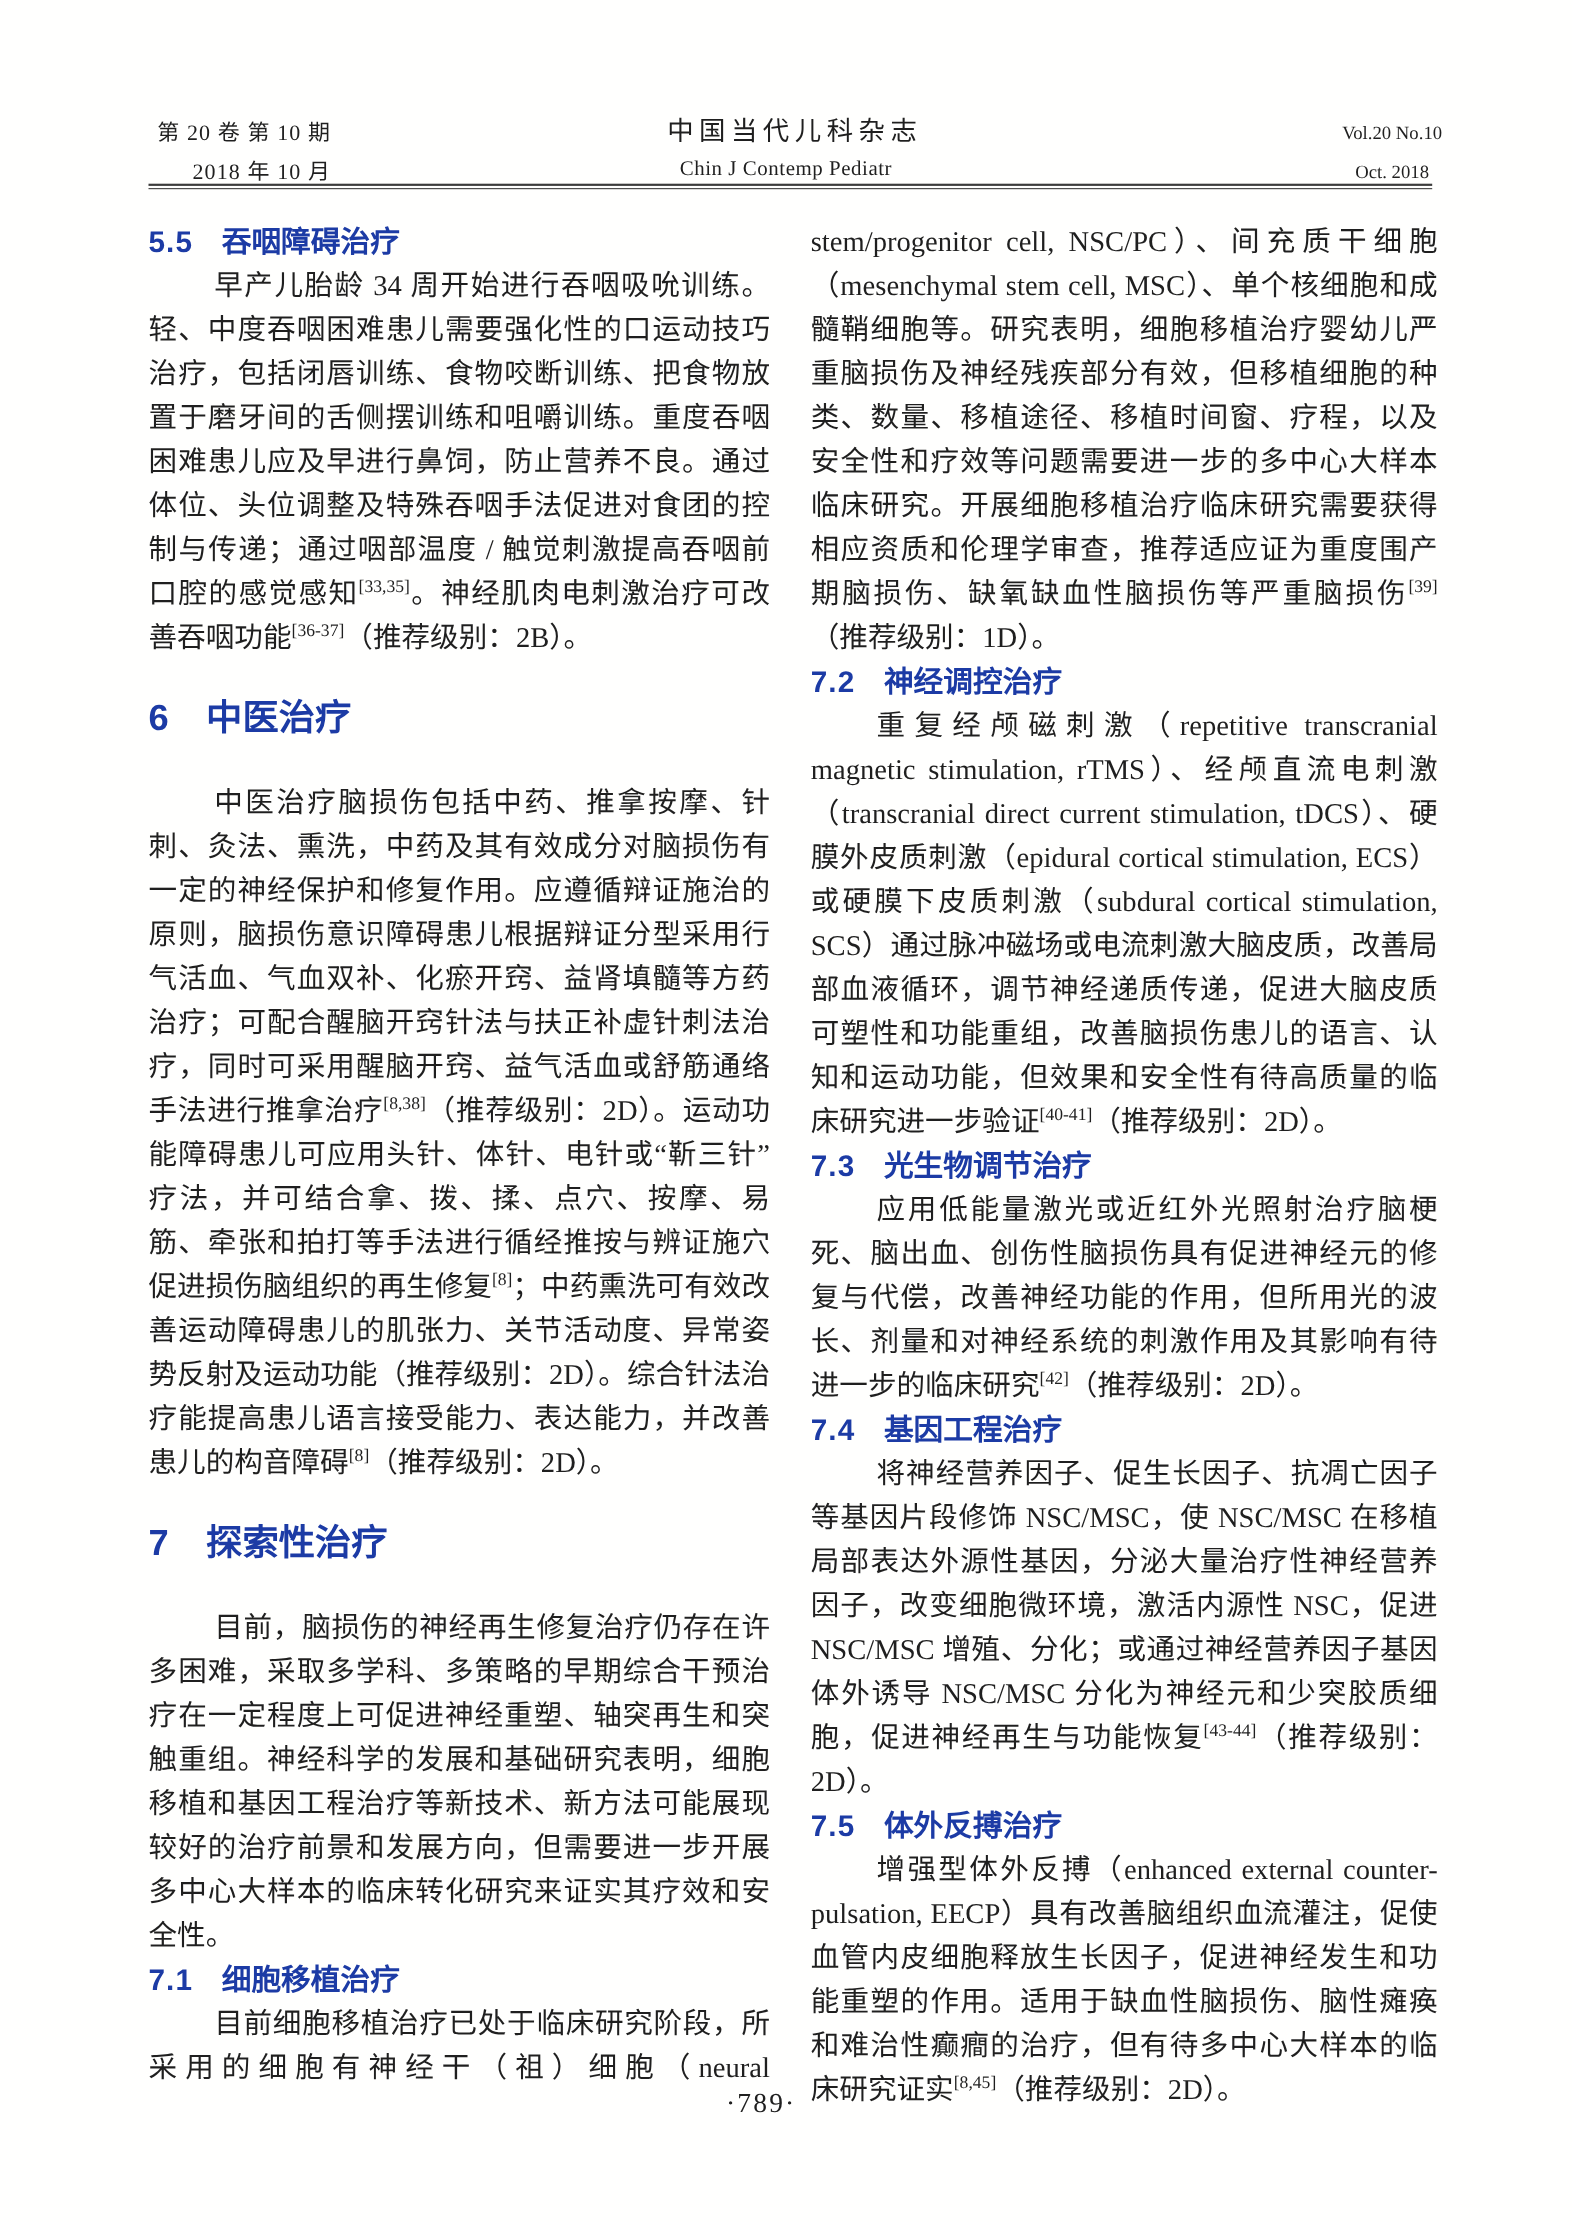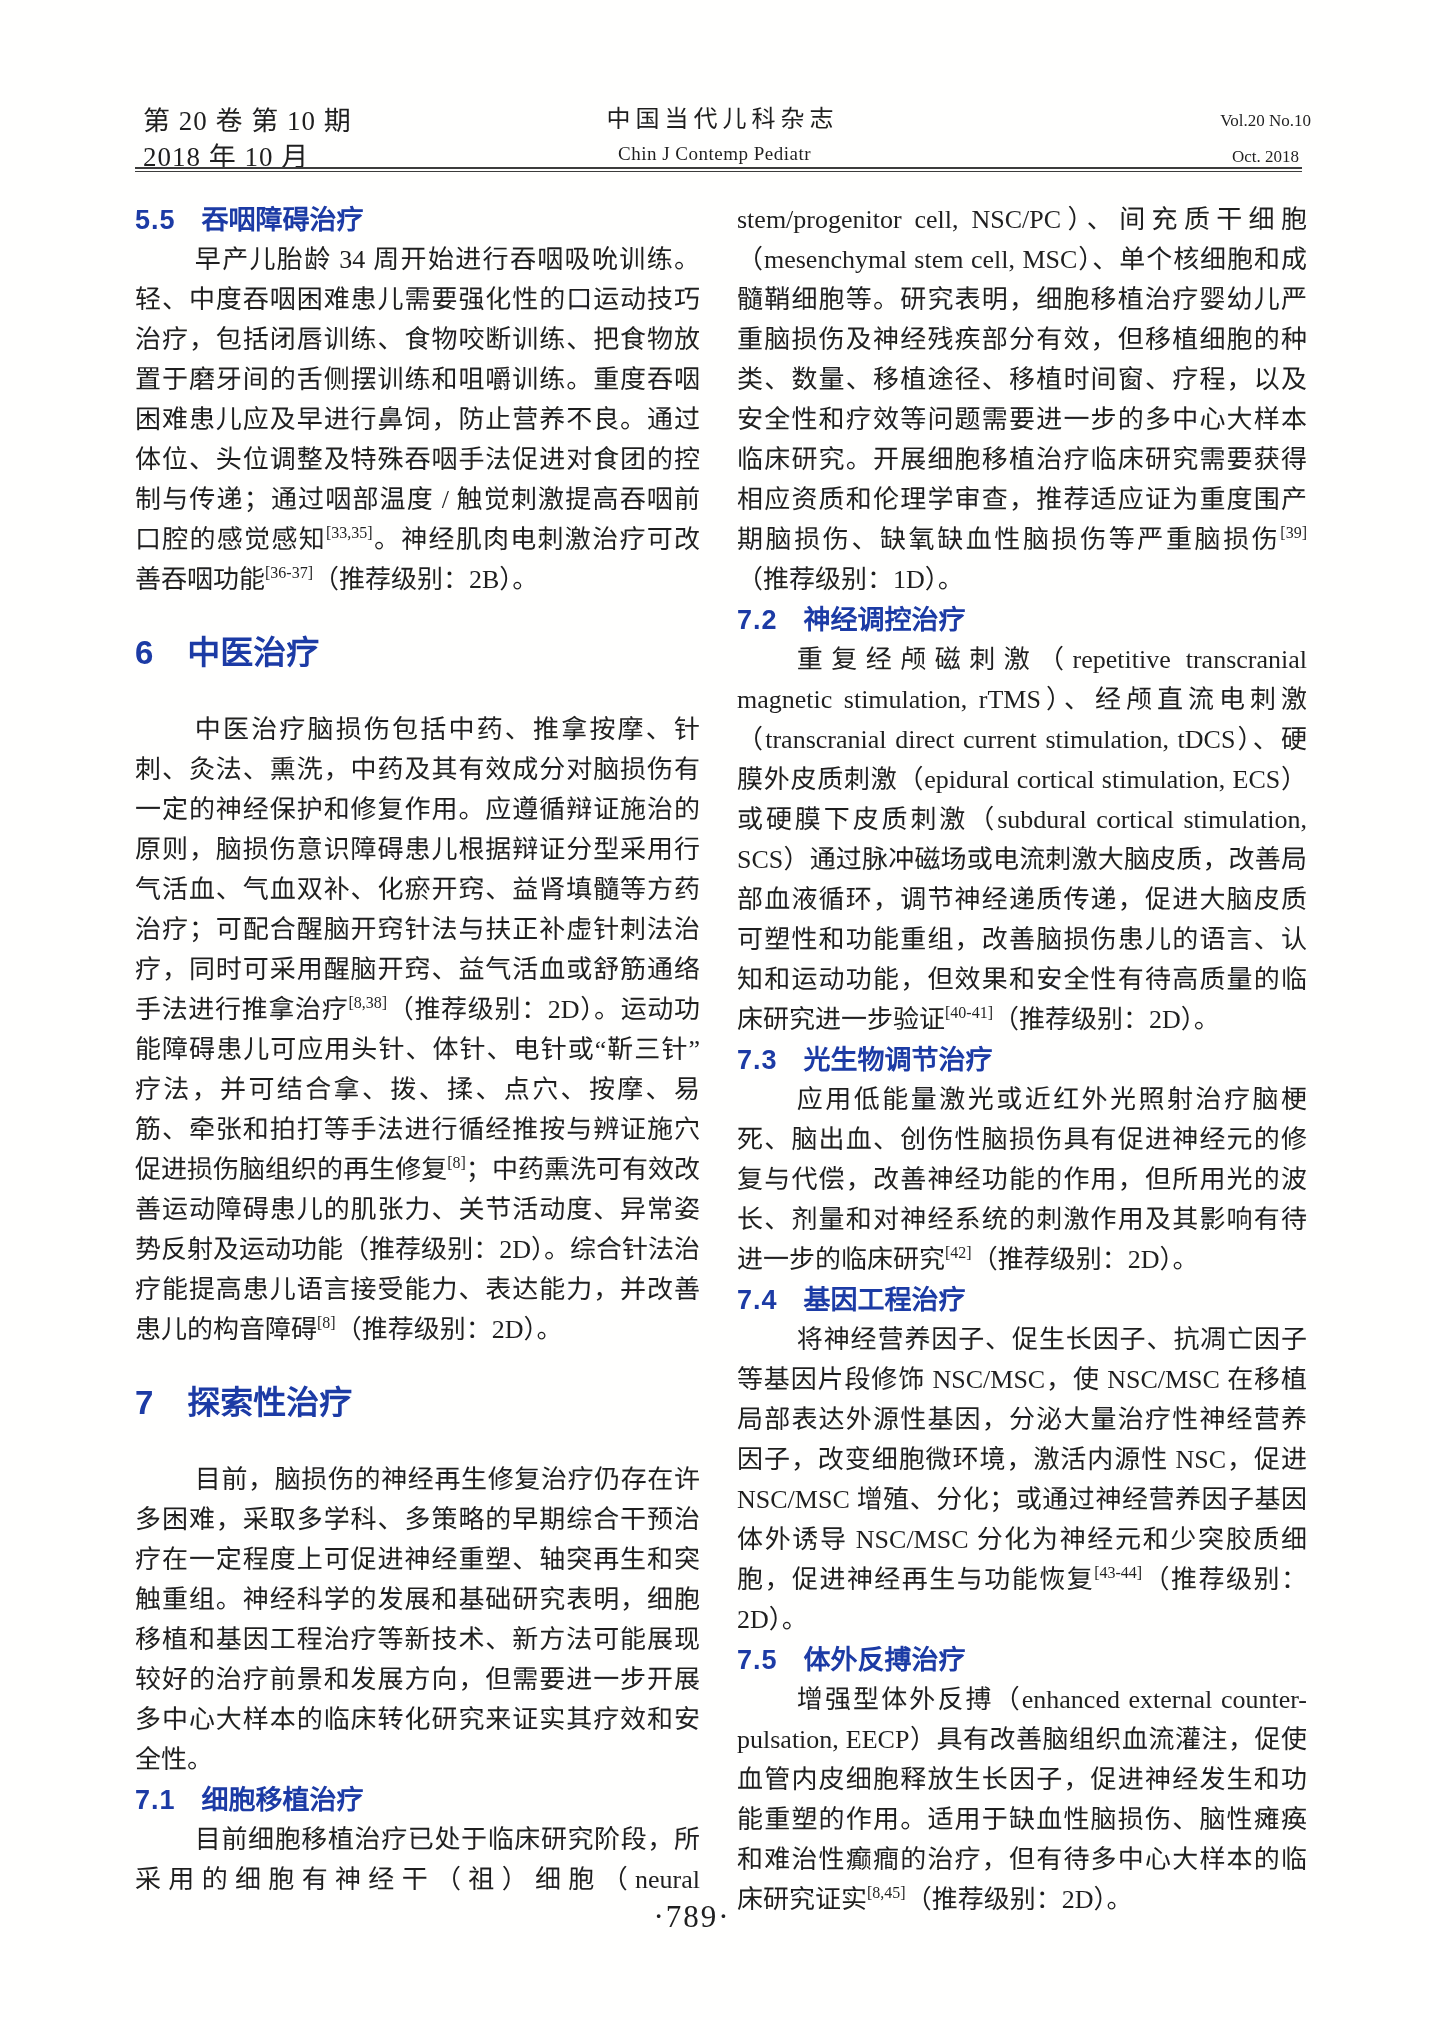--- a/index.html
+++ b/index.html
@@ -9,21 +9,21 @@
     position:relative;
     width:1429px; height:2020px;
     background:#fffffe;
     font-family:"Liberation Serif","DejaVu Serif",serif;
     color:var(--ink);
     overflow:hidden;
   }
   
   .header-left {
     position:absolute; top:103px; left:143px;
-    text-align:left; font-size:27px; line-height:36px;
+    text-align:right; font-size:20px; line-height:36px;
     letter-spacing:1px;
   }
   .header-center {
     position:absolute; top:99px; left:0; right:0;
     text-align:center;
   }
   .journal-cn { font-size:24px; letter-spacing:5px;padding-left:16px; }
   .journal-en { font-size:19px; margin-top:9px; letter-spacing:0.5px; }
   .header-right {
     position:absolute; top:103px; right:118px;
@@ -63,21 +63,21 @@
     margin:30px 0 34px 0;
     text-align:left;
   }
   .h1 .sec-num { margin-right:34px; }
   sup.ref {
     font-size:16px; line-height:0; vertical-align:super;
   }
   
   .footer {
     position:absolute; top:1899px; left:0; width:1384px;
-    text-align:center; font-size:31px; letter-spacing:2px;
+    text-align:center; font-size:25px; letter-spacing:2px;
   }
 </style>
 </head>
 <body>
 
 <div class="header-left">
   <div>第 20 卷 第 10 期</div>
   <div>2018 年 10 月</div>
 </div>
 <div class="header-center">

